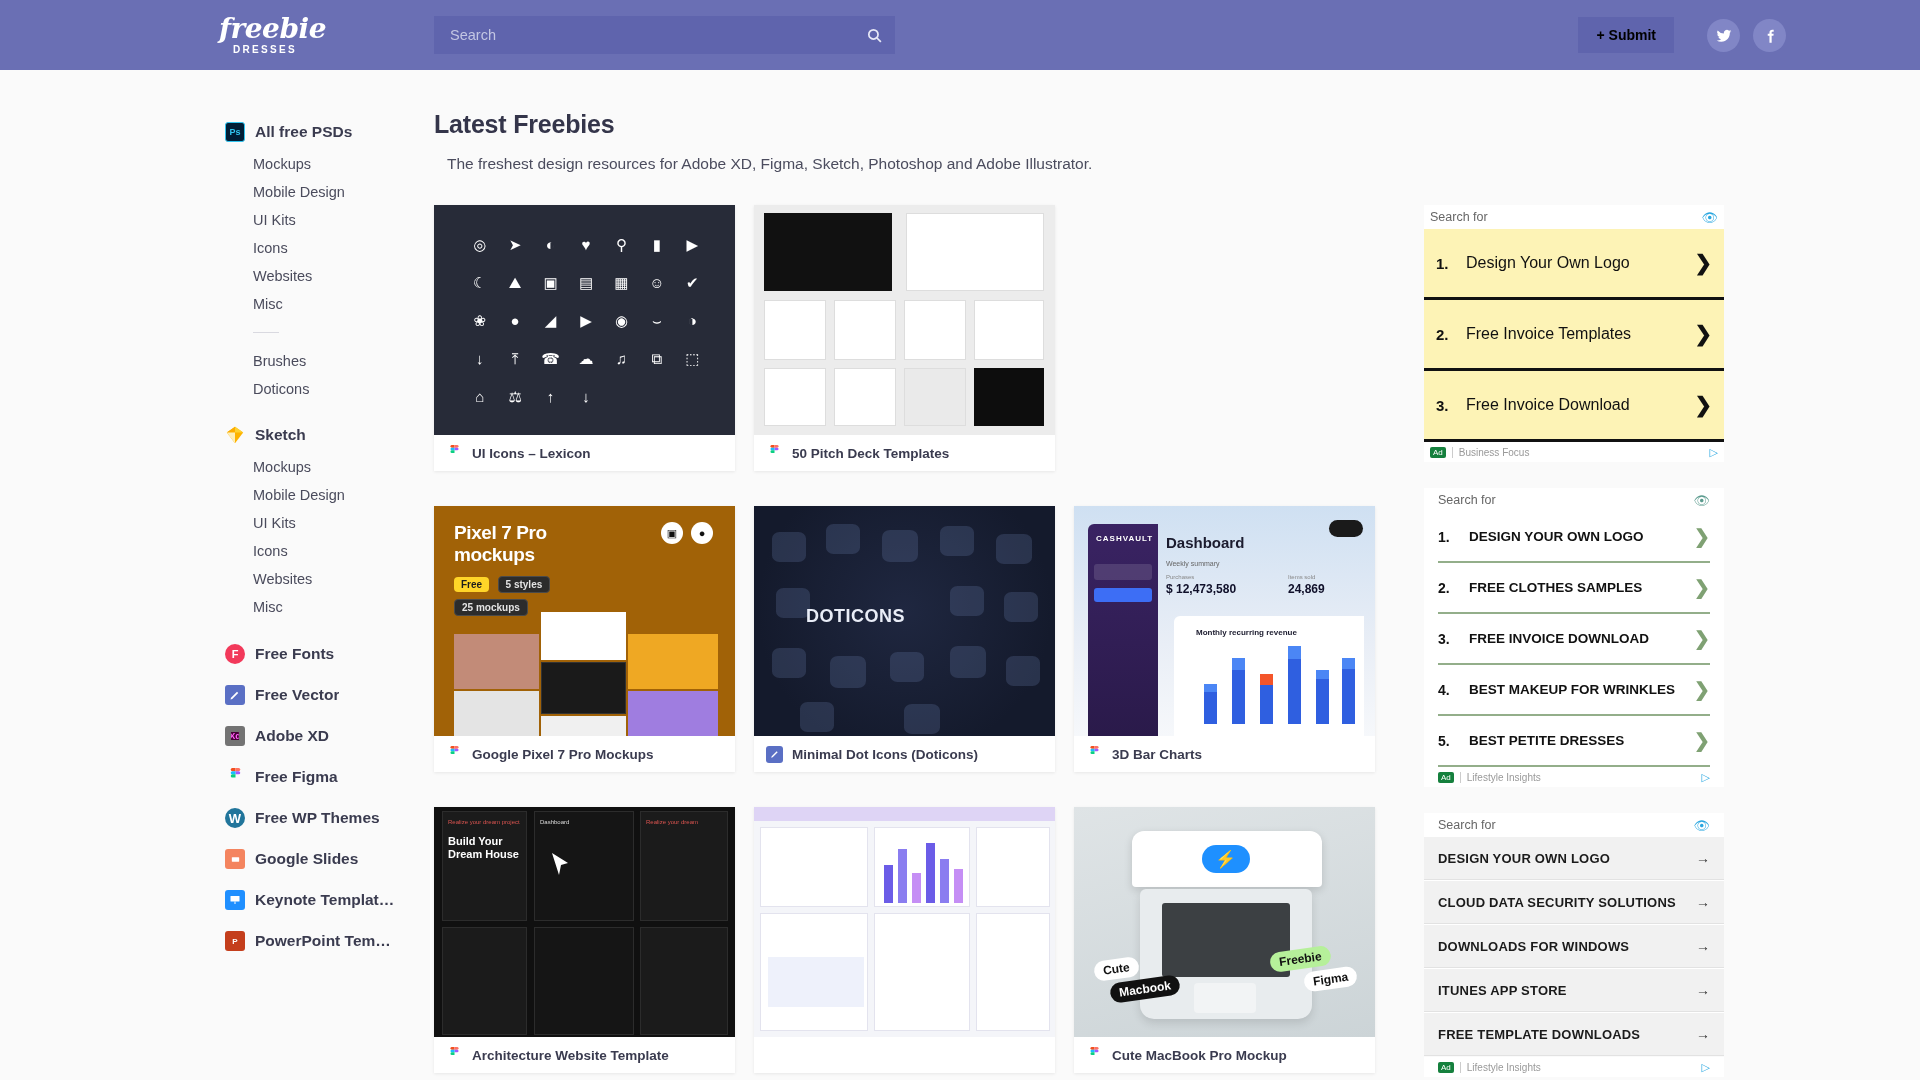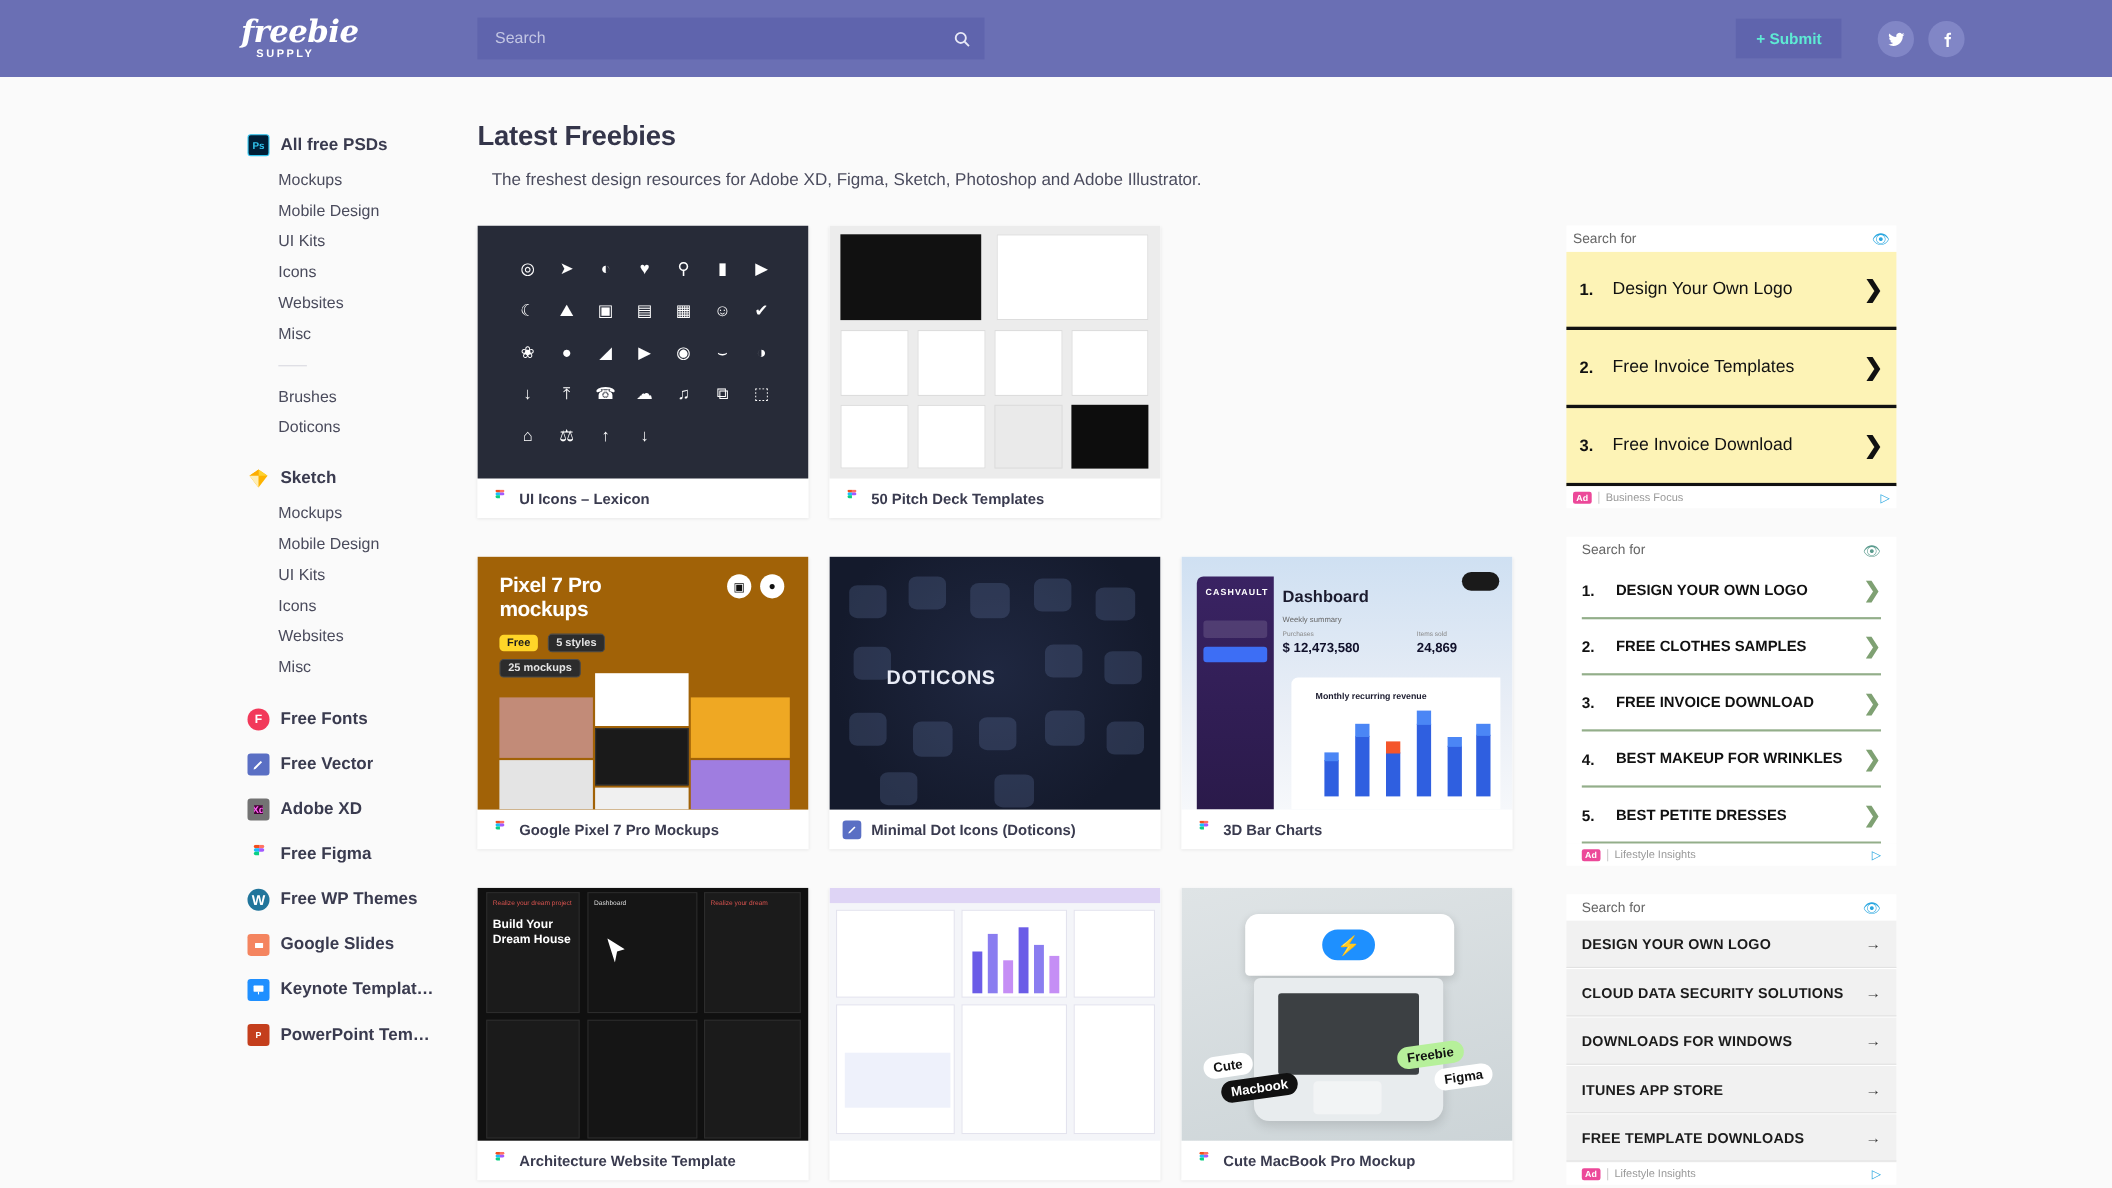--- a/index.html
+++ b/index.html
@@ -50,21 +50,21 @@
   .search-input::placeholder { color: #c3c6e3; }
   .search-btn {
     width: 42px; height: 100%;
     display: flex; align-items: center; justify-content: center;
     background: transparent; border: none; cursor: pointer;
   }
   .submit-btn {
     position: absolute; right: 246px; top: 17px;
     height: 36px; padding: 0 18px;
     background: #5f64ad; border: none;
-    color: #5eead4; font-size: 14px; font-weight: 600;
+    color: #000000; font-size: 14px; font-weight: 600;
     font-family: "Liberation Sans", sans-serif;
     cursor: pointer;
     display: flex; align-items: center; justify-content: center;
   }
   .social {
     position: absolute; top: 19px;
     width: 33px; height: 33px; border-radius: 50%;
     background: #8186c6;
     display: flex; align-items: center; justify-content: center;
     cursor: pointer;
@@ -236,21 +236,21 @@
     background: #fff;
   }
   .ad-head-label { font-size: 12.5px; color: #666; }
   .ad-eye { color: #2aa7e0; font-size: 13px; }
   .ad-foot {
     display: flex; align-items: center; gap: 6px;
     height: 20px; padding: 0 6px; background: #fff;
     position: relative;
   }
   .ad-tag {
-    background: #ec4899; color: #fff; font-size: 8px; font-weight: 700;
+    background: #15803d; color: #fff; font-size: 8px; font-weight: 400;
     padding: 1px 3px; border-radius: 2px;
   }
   .ad-src { font-size: 10px; color: #999; border-left: 1px solid #ccc; padding-left: 6px; }
   .ad-play { position: absolute; right: 6px; color: #2aa7e0; font-size: 11px; }
 
   
   .ad1 { background: #fdf3b6; }
   .ad1-row {
     display: flex; align-items: center; gap: 12px;
     height: 71px; padding: 0 12px;
@@ -287,21 +287,21 @@
     letter-spacing: .2px;
   }
   .ad3-arr { font-size: 14px; color: #333; }
 </style>
 </head>
 <body>
 
 <div class="header">
   <div class="logo">
     <div class="logo-main">freebie</div>
-    <div class="logo-sub">SUPPLY</div>
+    <div class="logo-sub">DRESSES</div>
   </div>
 
   <div class="search-wrap">
     <input class="search-input" type="text" placeholder="Search" style="">
     <button class="search-btn">
       <svg width="17" height="17" viewBox="0 0 24 24" fill="none" stroke="#e8e9f7" stroke-width="2.4">
         <circle cx="10.5" cy="10.5" r="6.5"></circle>
           <line x1="15.5" y1="15.5" x2="21" y2="21"></line>
       </svg>
     </button>

